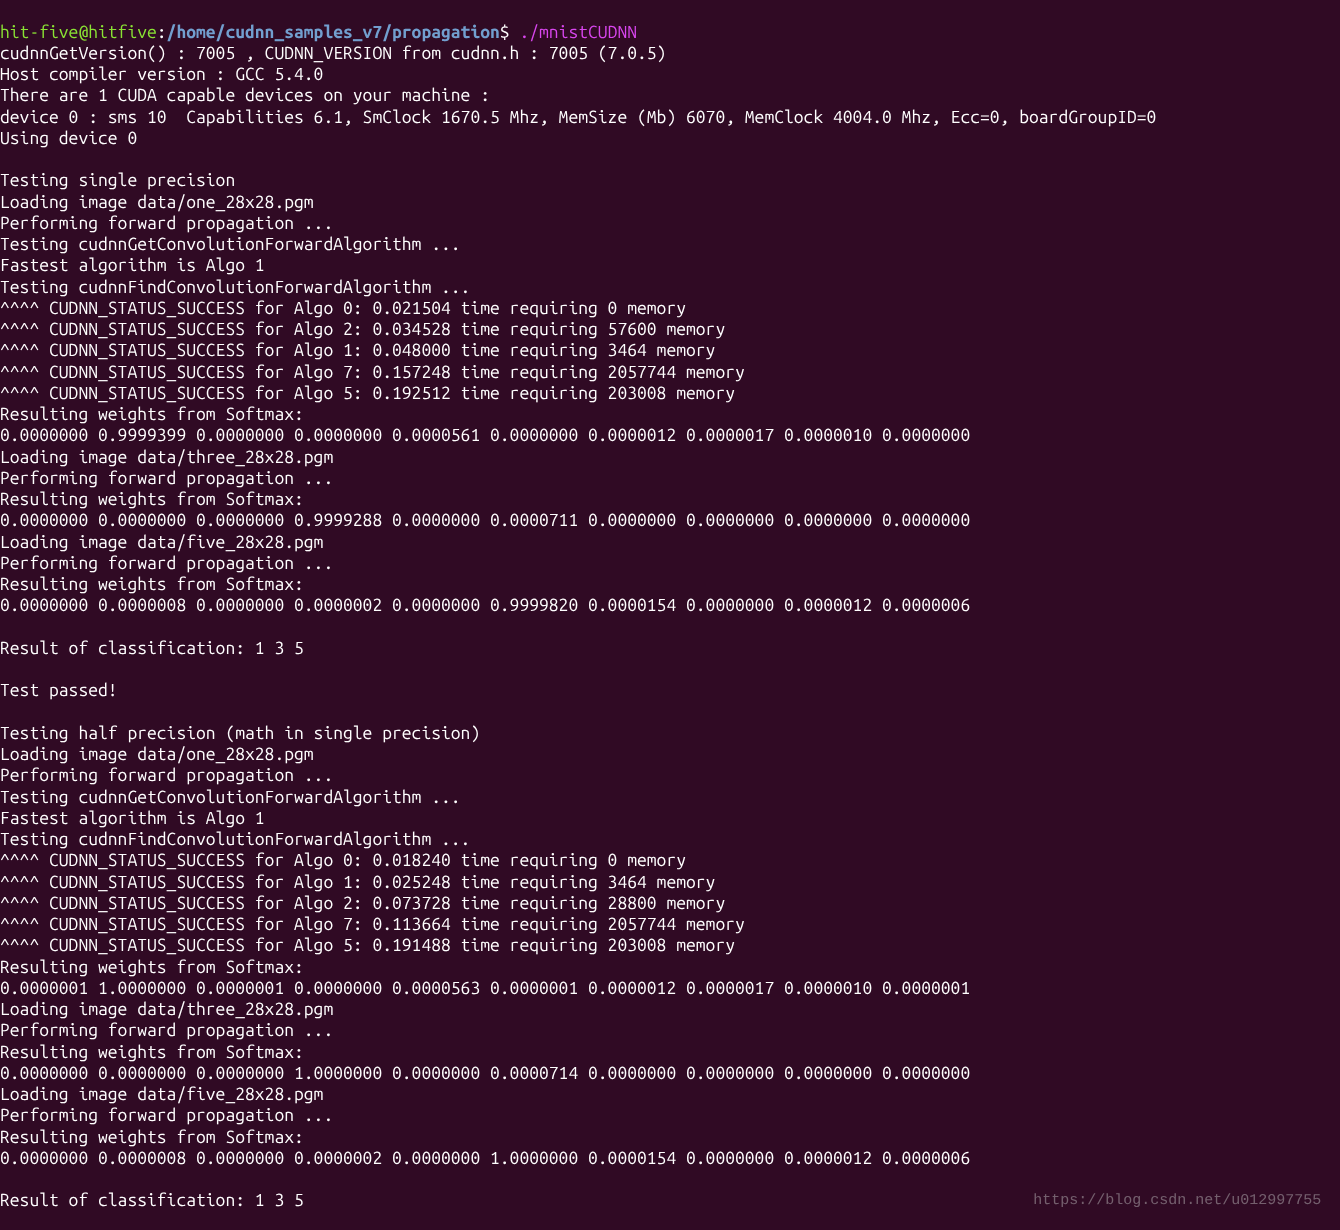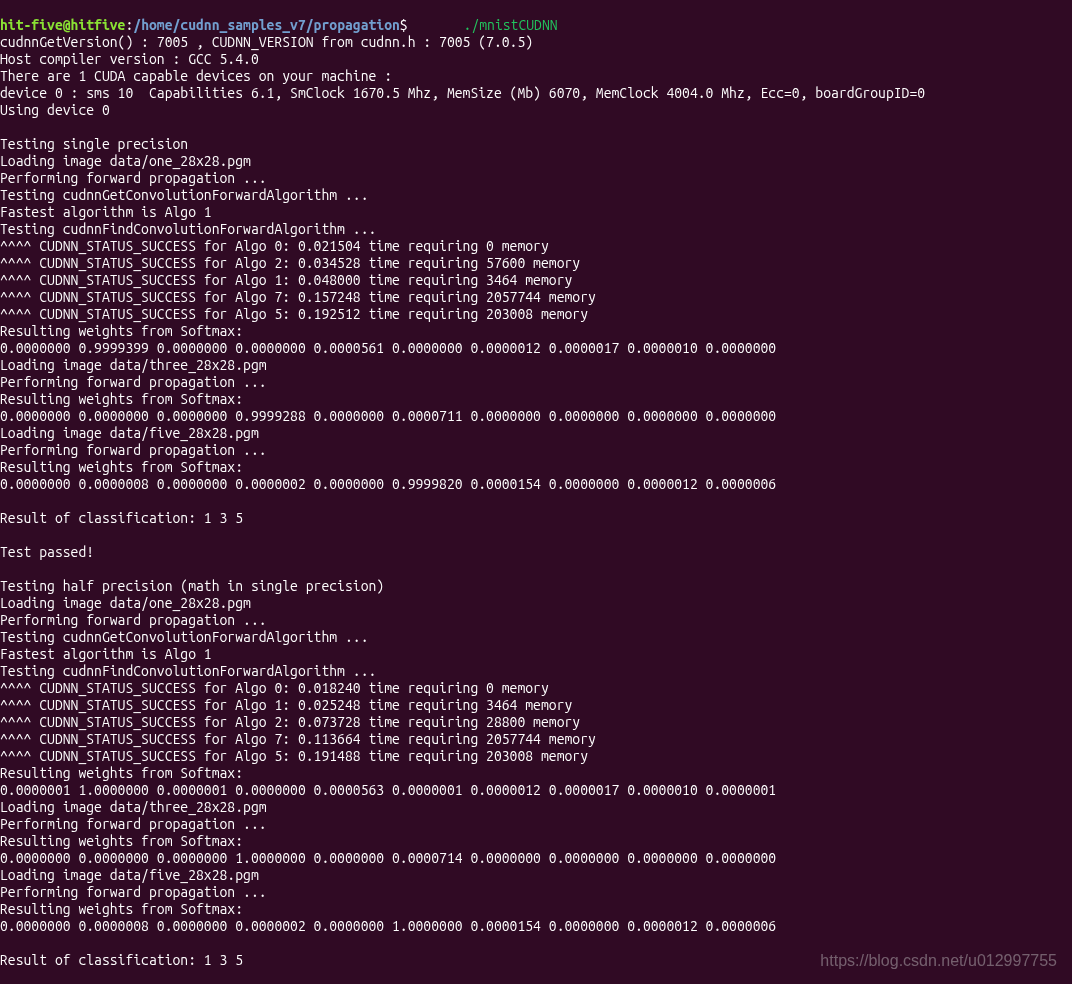--- a/index.html
+++ b/index.html
@@ -17,43 +17,42 @@
       width: 1072px;
       height: 984px;
       overflow: hidden;
       position: relative;
     }
     .terminal {
       white-space: pre;
     }
     .prompt-user {
       color: #8ae234;
-      font-weight: bold;
+      font-weight: normal;
     }
     .prompt-colon {
       color: #ffffff;
     }
     .prompt-path {
       color: #729fcf;
       font-weight: bold;
     }
     .prompt-dollar {
       color: #ffffff;
     }
     .command {
-      color: #22c55e;
-      margin-left: 48px;
+      color: #d946ef;
     }
     .watermark {
       position: absolute;
       bottom: 15px;
       right: 15px;
       color: rgba(200, 200, 200, 0.45);
-      font-family: Liberation Sans, sans-serif;
-      font-size: 16px;
+      font-family: Liberation Mono, monospace;
+      font-size: 12px;
     }
   </style>
 </head>
 <body>
 
 <div class="terminal">
 <span><span class="prompt-user">hit-five@hitfive</span><span class="prompt-colon">:</span><span class="prompt-path">/home/cudnn_samples_v7/propagation</span><span class="prompt-dollar">$ </span><span class="command">./mnistCUDNN</span></span>
 <div id="out">cudnnGetVersion() : 7005 , CUDNN_VERSION from cudnn.h : 7005 (7.0.5)
 Host compiler version : GCC 5.4.0
 There are 1 CUDA capable devices on your machine :

